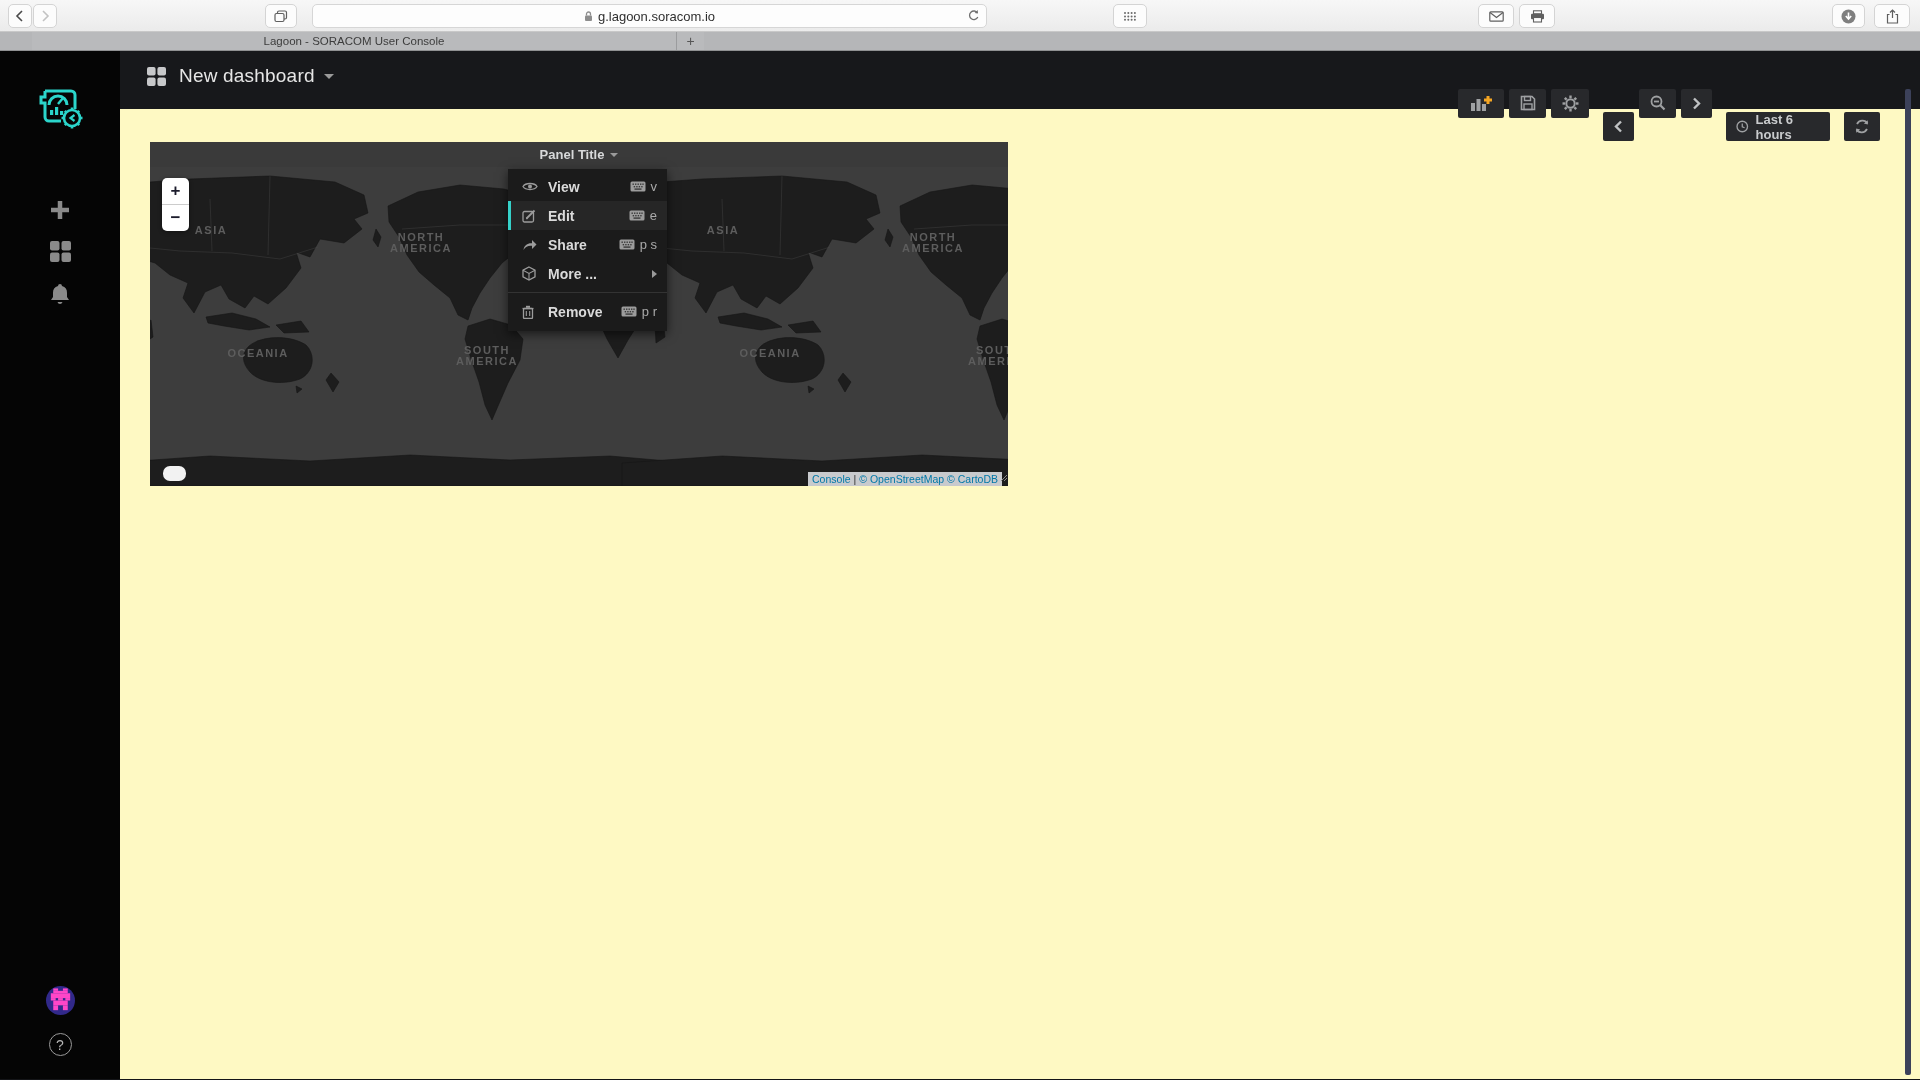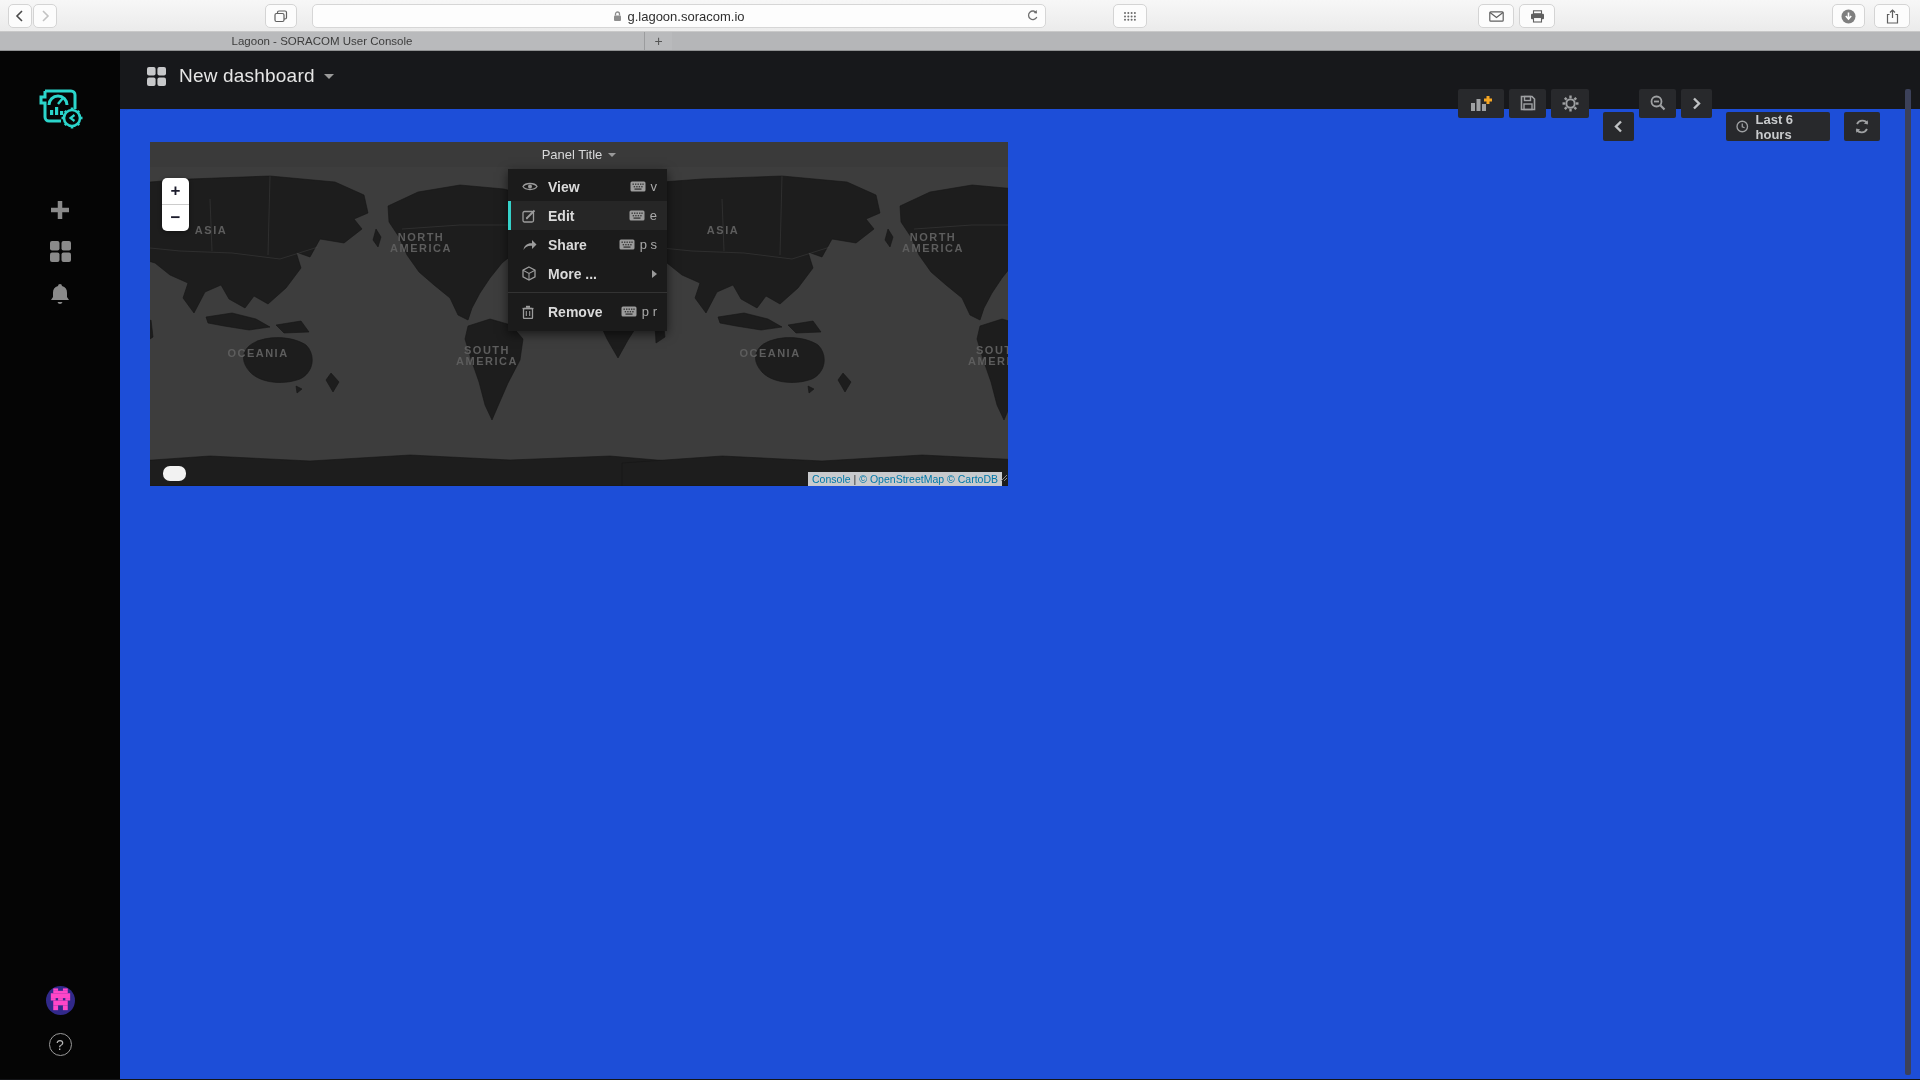--- a/index.html
+++ b/index.html
@@ -6,60 +6,60 @@
   html,body { width:1920px; height:1080px; overflow:hidden; background:#141518;
               font-family:"Liberation Sans", sans-serif; }
 
   
   .browser-toolbar { position:relative; width:1920px; height:32px;
     background:linear-gradient(#f7f7f7,#ebebeb); border-bottom:1px solid #c8c8c8; }
   .b-btn { position:absolute; top:4px; height:24px; background:#fcfcfc;
     border:1px solid #d4d4d4; border-radius:5px; display:flex; align-items:center;
     justify-content:center; }
   .b-btn svg { display:block; }
-  .url-field { position:absolute; left:312px; top:4px; width:734px; height:24px;
+  .url-field { position:absolute; left:312px; top:4px; width:675px; height:24px;
     background:#fdfdfd; border:1px solid #d6d6d6; border-radius:5px;
     display:flex; align-items:center; justify-content:center; color:#2f2f2f;
     font-size:13px; }
   .url-field .lock { margin-right:5px; display:flex; }
   .url-refresh { position:absolute; right:6px; top:4px; display:flex; }
 
   
   .tab-bar { display:flex; width:1920px; height:19px; background:#b5b6b8;
-    border-bottom:1px solid #8f9092; }
+    border-bottom:1px solid #8f9092;padding-left:32px; }
   .tab { height:100%; display:flex; align-items:center; justify-content:center;
     font-size:11.5px; color:#3c3c3c; background:#b9babc; border-right:1px solid #9b9c9e;
     overflow:hidden; white-space:nowrap; }
   .tab.active { background:#d3d4d6; color:#222; }
   .tab-new { width:27px; height:100%; display:flex; align-items:center;
     justify-content:center; color:#555; font-size:14px; background:#b9babc; }
 
   
   .app { display:flex; width:1920px; height:1028px; }
   .sidebar { position:relative; width:120px; height:100%; background:#050505; flex:0 0 120px; }
   .side-item { position:absolute; left:0; width:120px; display:flex; justify-content:center; }
-  .main { position:relative; flex:1; height:100%; background:#1d4ed8; overflow:hidden; }
+  .main { position:relative; flex:1; height:100%; background:#fef9c3; overflow:hidden; }
 
   
   .dash-header { position:absolute; left:0; top:0; width:100%; height:58px; background:#17181b; }
   .dash-title-group { position:absolute; left:26px; top:14px; display:flex; align-items:center; gap:12px; }
   .dash-title { color:#e6e6e6; font-size:19px; letter-spacing:.2px; }
   .caret-down { width:0; height:0; border-left:5px solid transparent;
     border-right:5px solid transparent; border-top:5px solid #9a9a9a; margin-left:2px; }
   .toolbar-right { position:absolute; right:40px; top:14px; display:flex; align-items:center; }
   .tb-btn { height:29px; background:#28292c; border-radius:2px; display:flex;
     align-items:center; justify-content:center; margin-left:5px; color:#b5b7b9;
     font-size:13px; padding:0 10px; }
   .tb-btn svg { display:block; }
   .gap10 { margin-left:14px !important;margin-top:47px; }
 
   
   .panel { position:absolute; left:30px; top:91px; width:858px; height:344px; }
   .panel-titlebar { height:25px; background:#3a3a3a; display:flex; align-items:center;
-    justify-content:center; color:#d8d9da; font-size:13px; font-weight:normal; gap:6px; }
+    justify-content:center; color:#d8d9da; font-size:13px; font-weight:bold; gap:6px; }
   .panel-caret { width:0; height:0; border-left:4px solid transparent;
     border-right:4px solid transparent; border-top:4px solid #9a9a9a; }
   .map { position:relative; width:858px; height:319px; background:#3d3d3d; overflow:hidden; }
   .map svg.world { position:absolute; left:0; top:0; }
   .map-label { position:absolute; transform:translate(-50%,-50%); color:#5d5d5d;
     font-size:11px; font-weight:bold; letter-spacing:1.5px; text-align:center;
     line-height:11px; white-space:nowrap; }
   .zoom-ctl { position:absolute; left:12px; top:11px; width:27px; height:53px;
     background:#fff; border-radius:5px; box-shadow:0 1px 4px rgba(0,0,0,.4); }
   .zoom-ctl .zbtn { width:27px; height:26px; display:flex; align-items:center;

